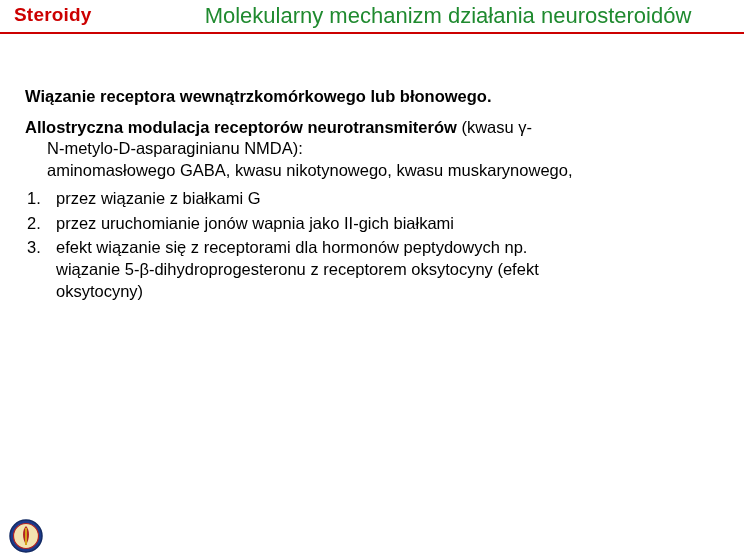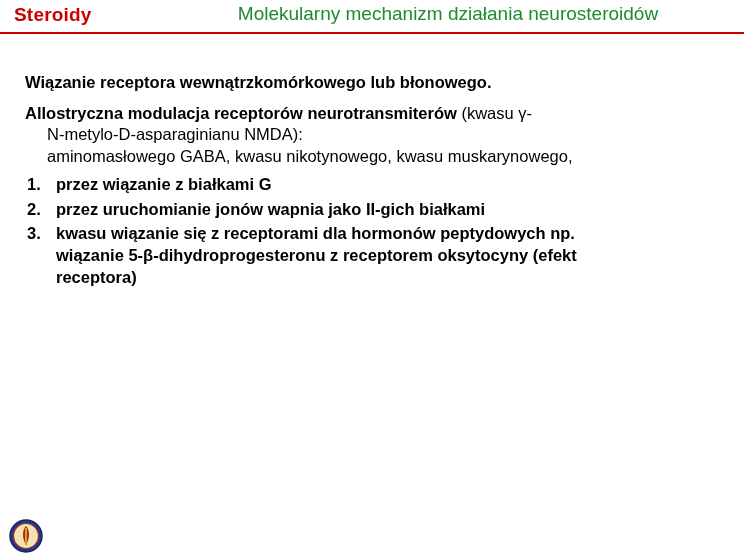--- a/index.html
+++ b/index.html
@@ -30,39 +30,39 @@
     font-weight: bold;
     color: #cc0000;
     letter-spacing: 0.2px;
   }
   .header-title {
     position: absolute;
     left: 160px;
     right: 8px;
     top: 3px;
     text-align: center;
-    font-size: 19px;
+    font-size: 22px;
     color: #1f8a2f;
     font-weight: normal;
     white-space: nowrap;
   }
   .header-rule {
     position: absolute;
     left: 0;
     right: 0;
     top: 32px;
     height: 2px;
     background: #cc0000;
   }
 
   
   .slide-body {
     position: absolute;
     left: 0;
-    top: 26px;
+    top: 40px;
     width: 744px;
   }
 
   .block {
     padding-left: 25px;
     padding-right: 22px;
   }
 
   .lead-line {
     margin-top: 46px;
@@ -90,21 +90,20 @@
     padding-left: 0;
     list-style: none;
     counter-reset: item;
     font-size: 16.5px;
     line-height: 1.32;
   }
   ol.numlist > li {
     position: relative;
     padding-left: 31px;
     margin-top: 3px;
-    font-weight: bold;
   }
   ol.numlist > li::before {
     counter-increment: item;
     content: counter(item) ".";
     position: absolute;
     left: 2px;
     top: 0;
     width: 20px;
     text-align: left;
   }
@@ -143,23 +142,23 @@
     </div>
 
     <ol class="numlist">
       <li>
         <span class="wrap2">przez wiązanie z białkami G</span>
       </li>
       <li>
         <span class="wrap2">przez uruchomianie jonów wapnia jako II-gich białkami</span>
       </li>
       <li>
-        <span class="wrap2">kwasu wiązanie się z receptorami dla hormonów peptydowych np.</span>
+        <span class="wrap2">efekt wiązanie się z receptorami dla hormonów peptydowych np.</span>
         <span class="wrap2">wiązanie 5-β-dihydroprogesteronu z receptorem oksytocyny (efekt</span>
-        <span class="wrap2">receptora)</span>
+        <span class="wrap2">oksytocyny)</span>
       </li>
     </ol>
 
   </div>
 </div>
 
 <div class="footer-logo">
   <svg width="36" height="36" viewBox="0 0 36 36" aria-hidden="true">
     <circle cx="18" cy="18" r="16" fill="#1b3a8c"></circle>
     <circle cx="18" cy="18" r="12.5" fill="#f2e3b0"></circle>

